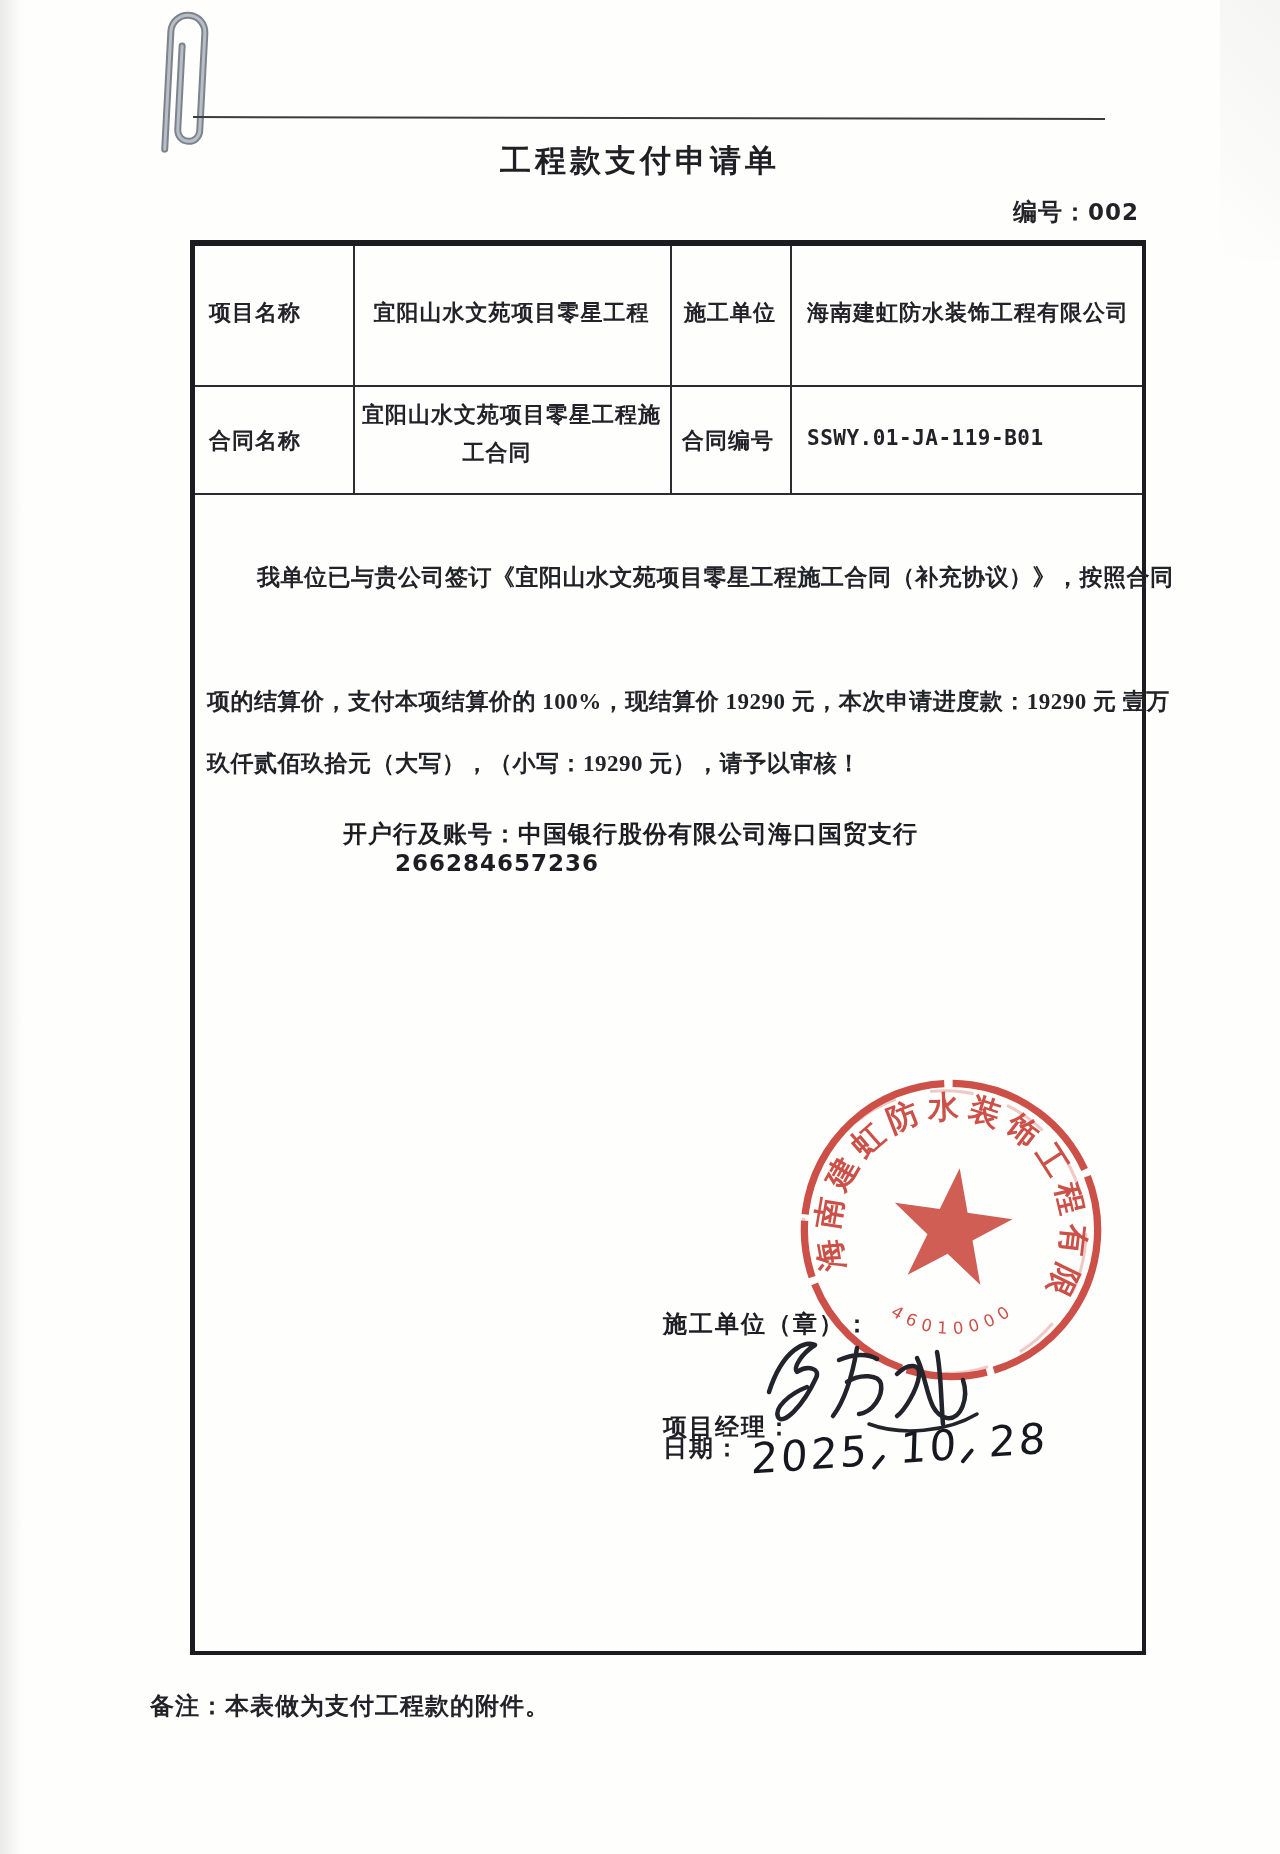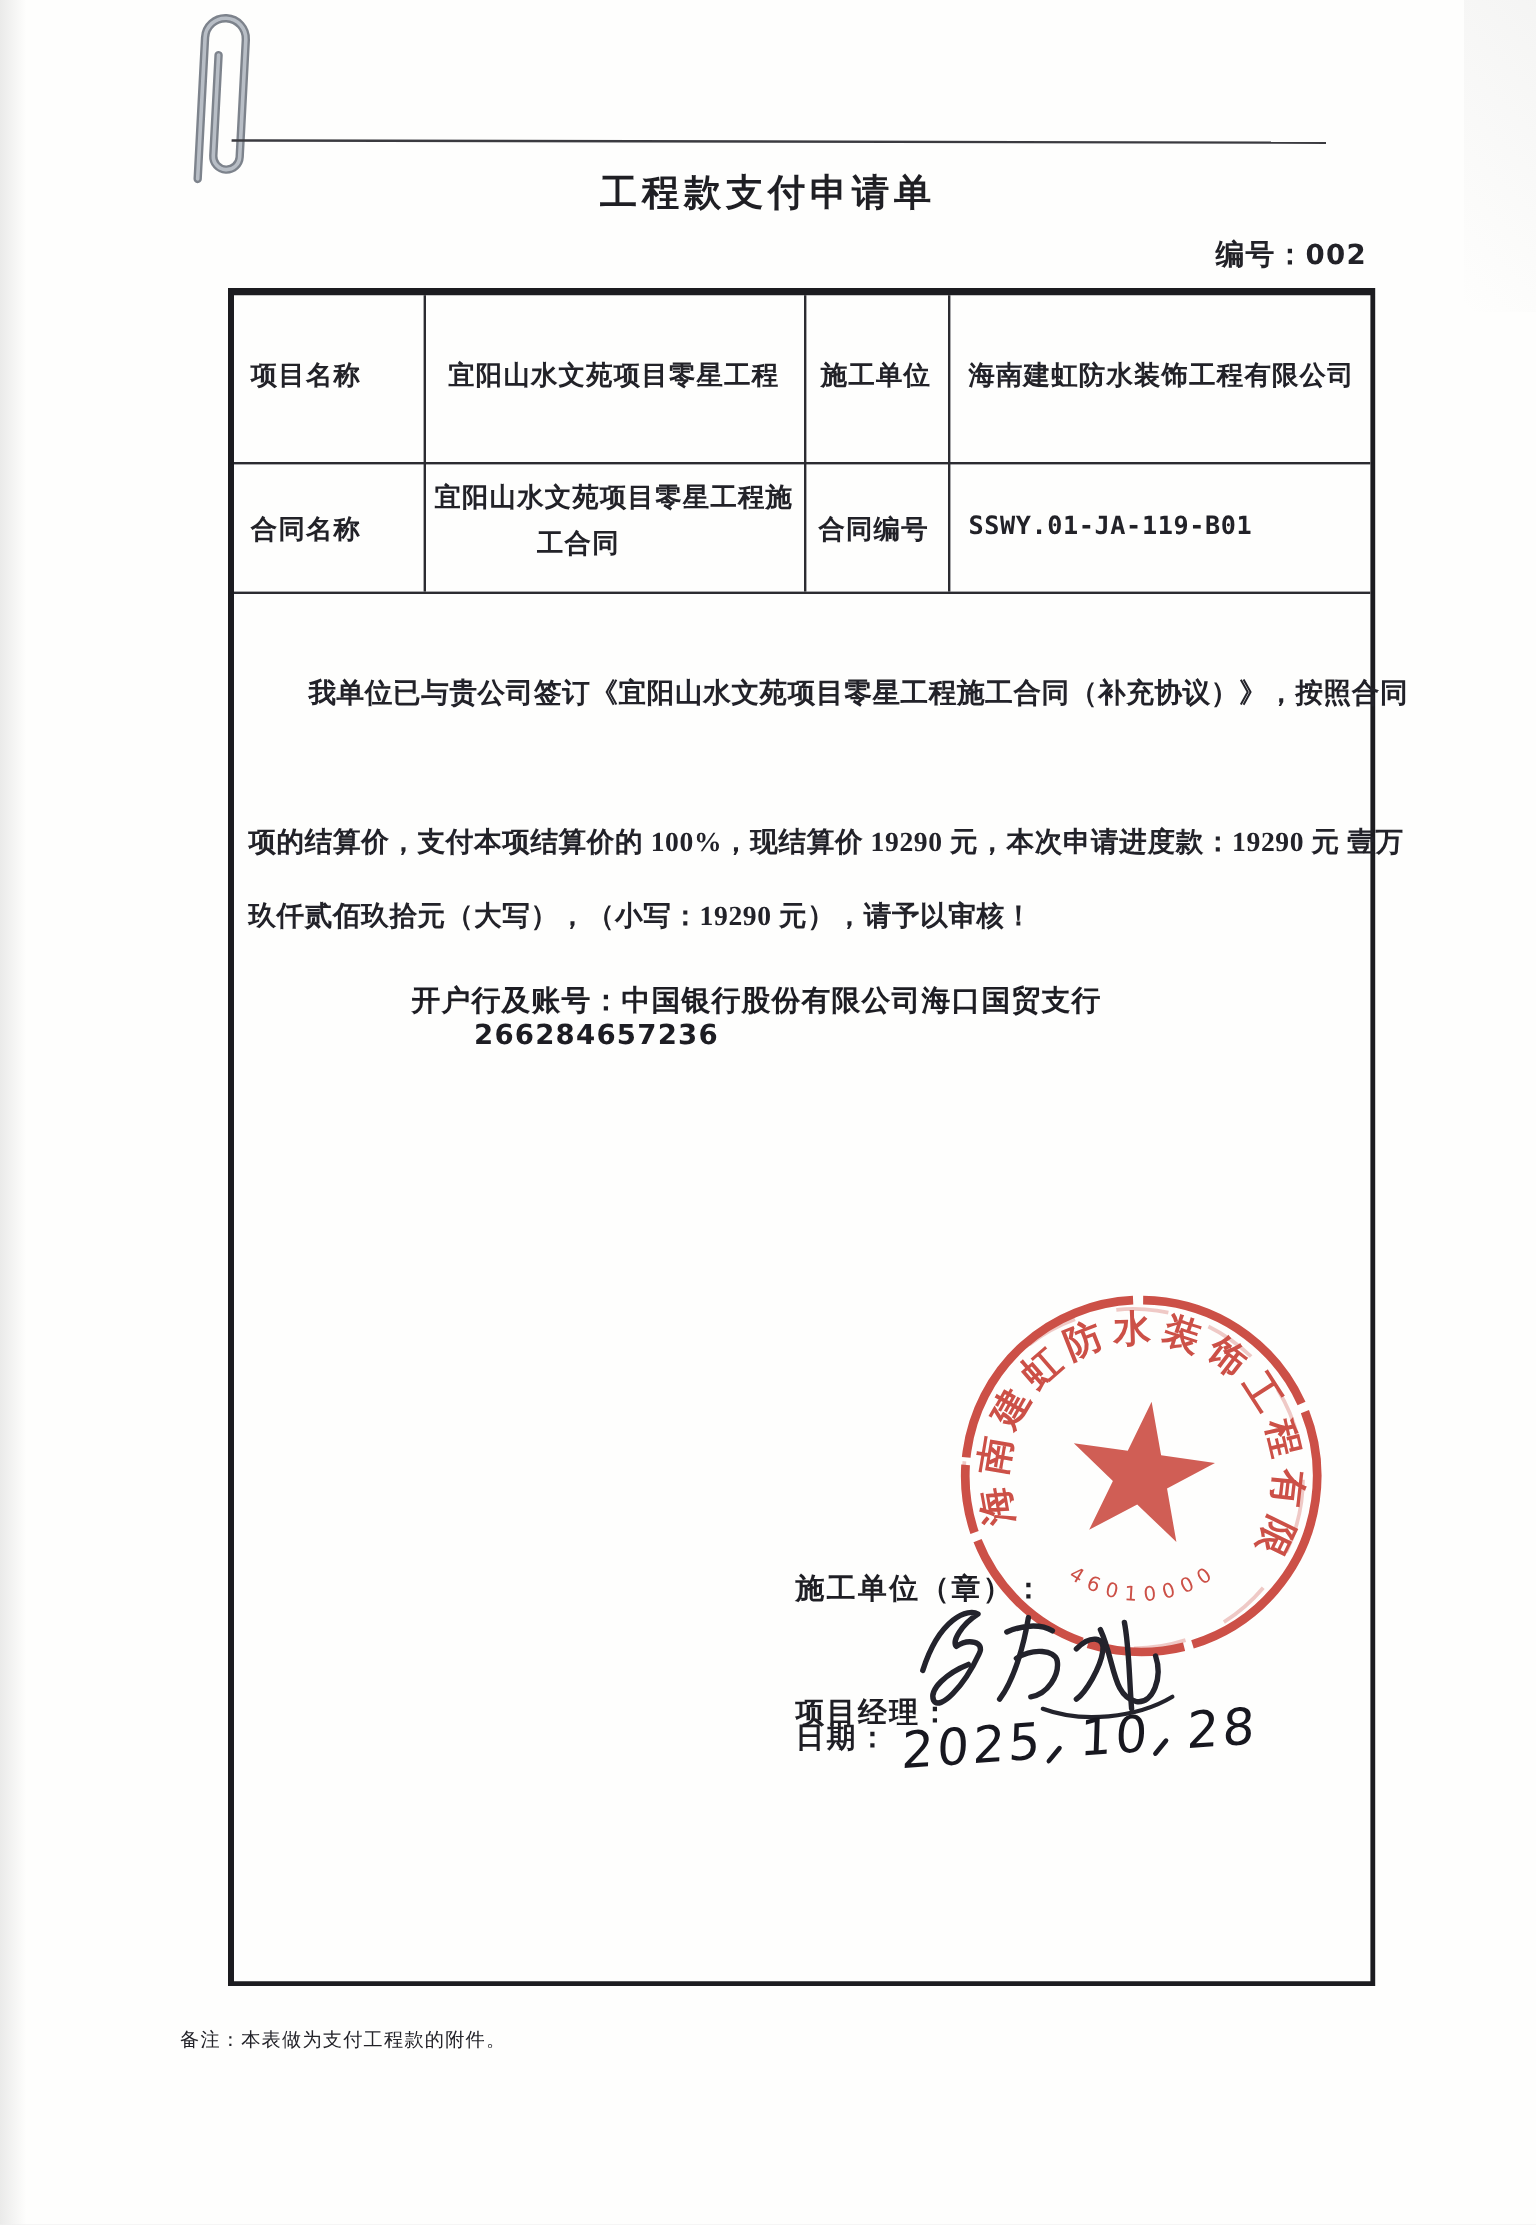--- a/index.html
+++ b/index.html
@@ -54,21 +54,21 @@
 
   .datewrap{position:absolute;left:556px;top:1178px;z-index:6;
     font-family:"DejaVu Sans",sans-serif;color:#17171f;
     transform:rotate(-4deg) skewX(-6deg);font-size:42px;font-weight:500;
     letter-spacing:3px;white-space:nowrap;}
   .hsep{display:inline-block;width:4px;height:17px;background:#1b1b24;
     border-radius:2px;transform:rotate(40deg) translateY(8px);margin:0 14px 0 12px;}
 
   .mono{font-family:"DejaVu Sans Mono",monospace;font-weight:bold;font-size:21px;
     letter-spacing:0.5px;}
-  .footnote{position:absolute;left:150px;top:1690px;font-size:16px;font-weight:normal;
+  .footnote{position:absolute;left:150px;top:1690px;font-size:24px;font-weight:bold;
     color:#222228;letter-spacing:1px;}
 </style>
 </head>
 <body>
 
 <div class="page">
   <div class="edge-shade"></div>
   <div class="corner-shade"></div>
 
   <svg class="paperclip" viewBox="0 0 110 170">
@@ -94,21 +94,21 @@
     <div class="vline" style="left:475px;top:0;height:247px;"></div>
     <div class="vline" style="left:595px;top:0;height:247px;"></div>
 
     <div class="cell" style="left:14px;top:52px;">项目名称</div>
     <div class="cell center" style="left:158px;top:52px;width:317px;">宜阳山水文苑项目零星工程</div>
     <div class="cell center" style="left:475px;top:52px;width:120px;">施工单位</div>
     <div class="cell" style="left:612px;top:52px;">海南建虹防水装饰工程有限公司</div>
 
     <div class="cell" style="left:14px;top:180px;">合同名称</div>
     <div class="cell center" style="left:158px;top:154px;width:317px;">宜阳山水文苑项目零星工程施</div>
-    <div class="cell center" style="left:158px;top:192px;width:258px;">工合同</div>
+    <div class="cell center" style="left:158px;top:192px;width:258px;padding-left:15px;">工合同</div>
     <div class="cell center" style="left:475px;top:180px;width:116px;">合同编号</div>
     <div class="cell mono" style="left:612px;top:180px;">SSWY.01-JA-119-B01</div>
 
 
     <div class="bodyline" style="top:316px;text-indent:50px;">我单位已与贵公司签订《宜阳山水文苑项目零星工程施工合同（补充协议）》，按照合同</div>
     <div class="bodyline" style="top:440px;">项的结算价，支付本项结算价的 100%，现结算价 19290 元，本次申请进度款：19290 元 壹万</div>
     <div class="bodyline" style="top:502px;">玖仟贰佰玖拾元（大写），（小写：19290 元），请予以审核！</div>
 
     <div class="bankline">
       <span>开户行及账号：</span><span>中国银行股份有限公司海口国贸支行</span><span class="acct">266284657236</span>

